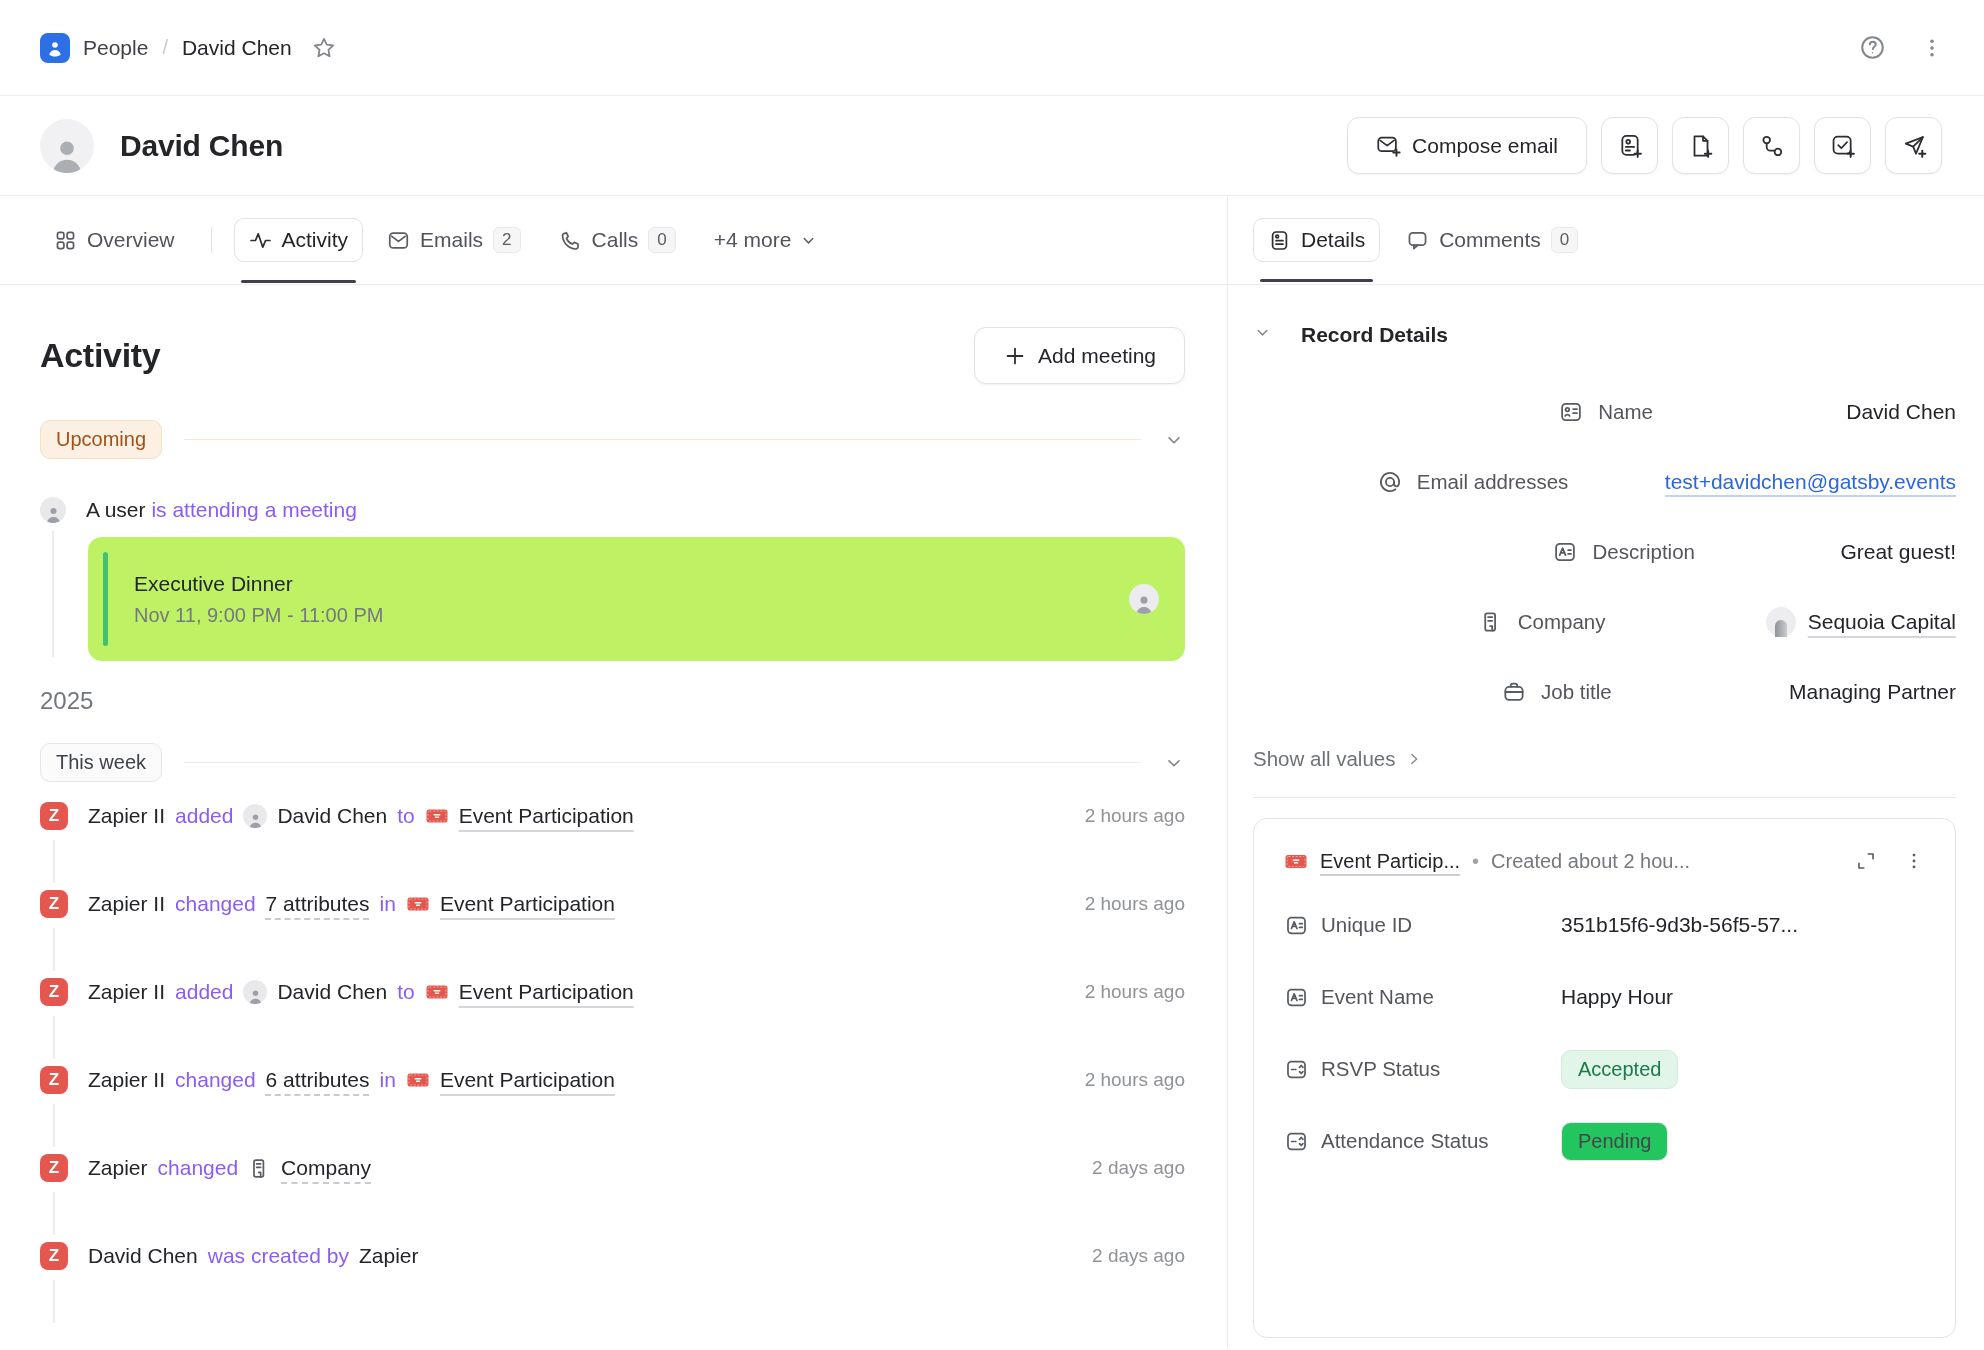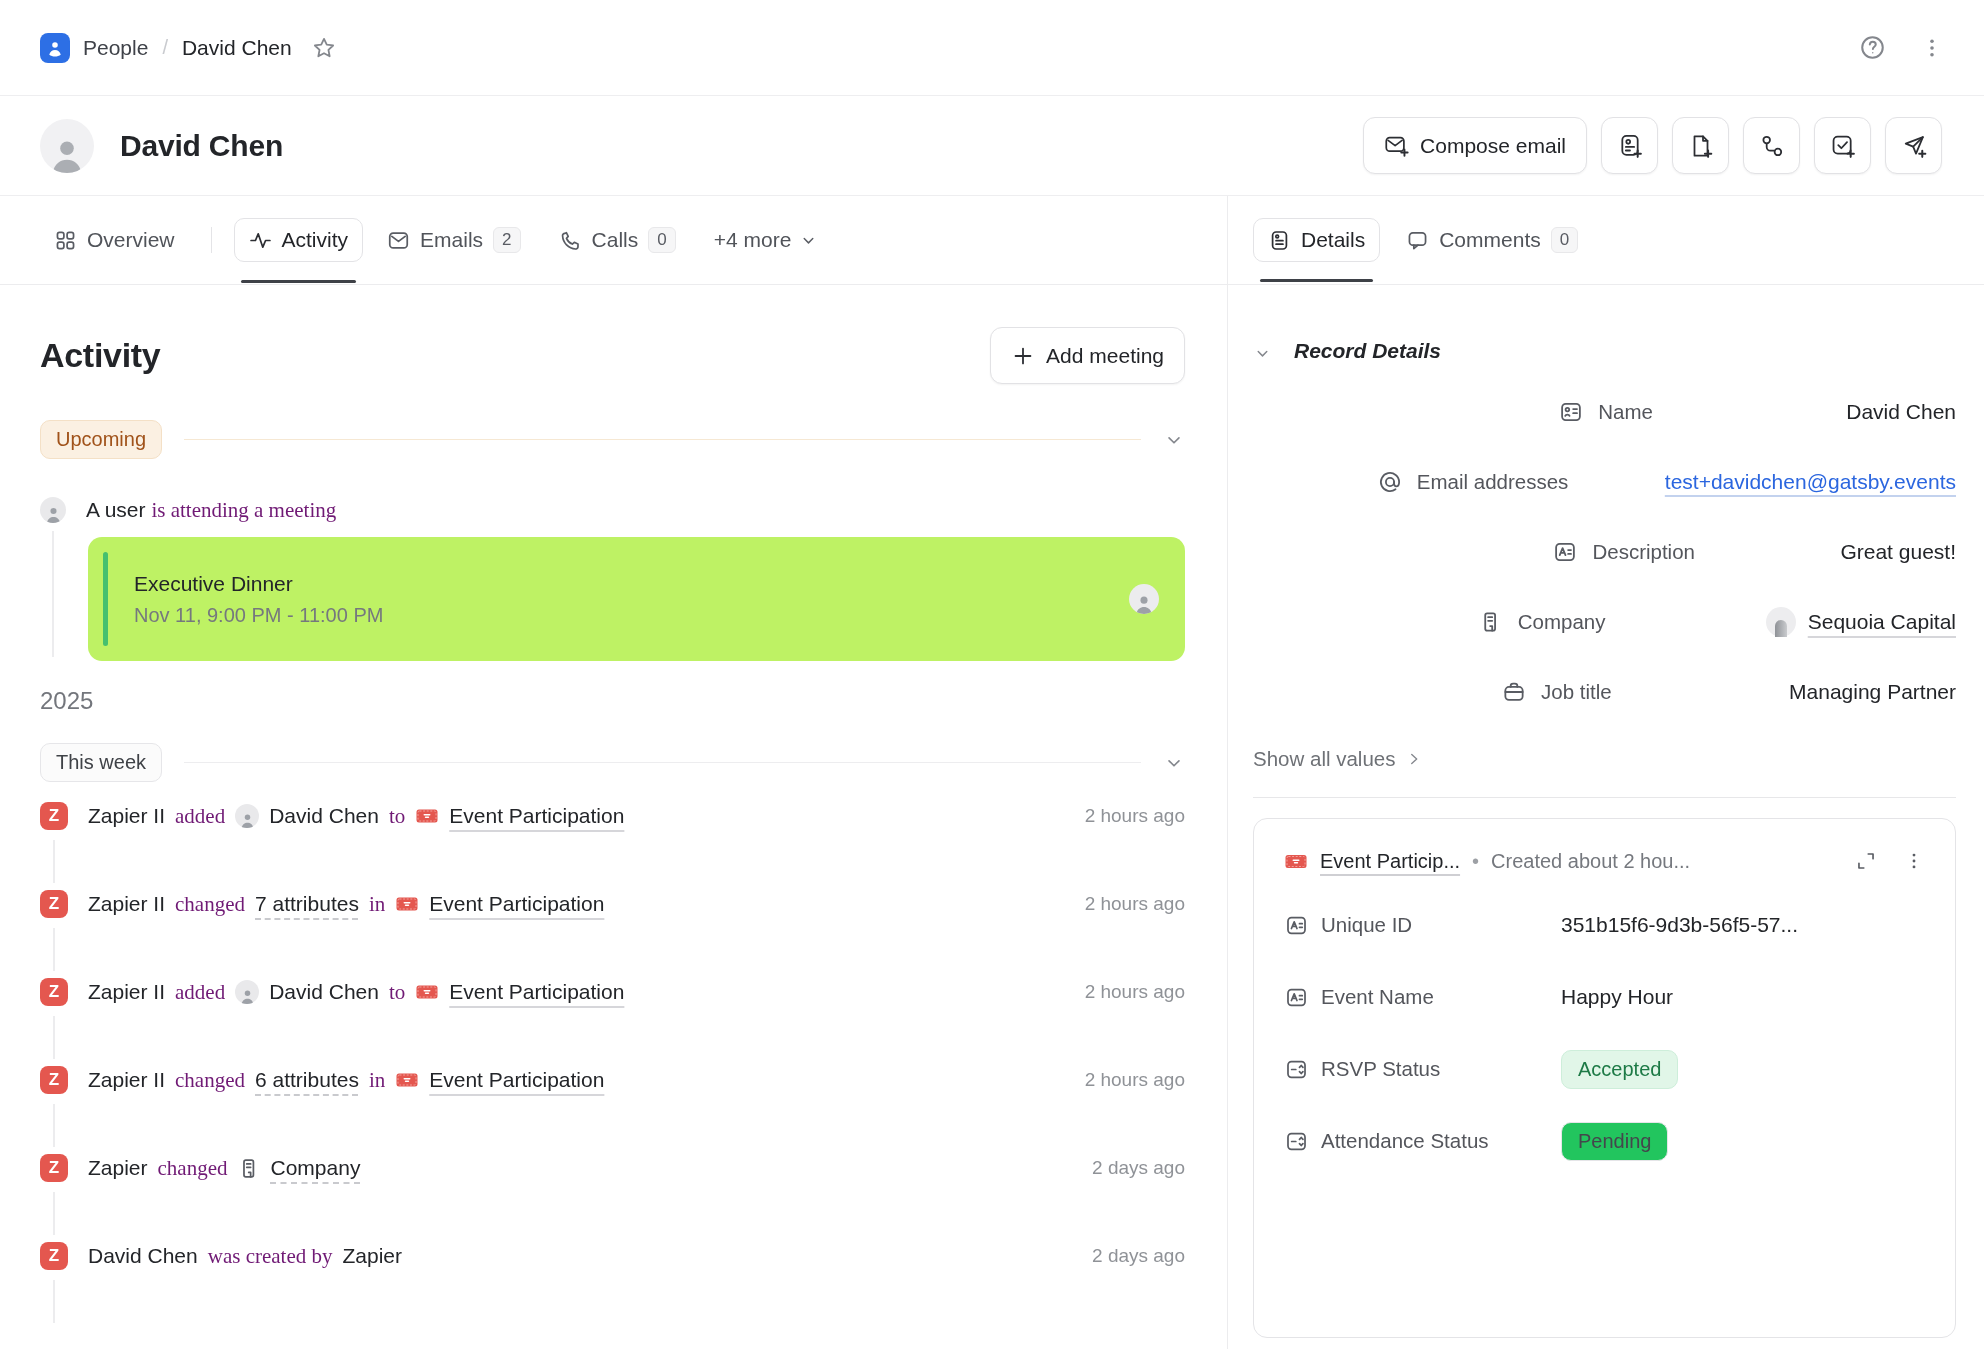--- a/index.html
+++ b/index.html
@@ -20,21 +20,21 @@
   .crumb-sep { margin:0 14px; color:#C9CBCF; font-size:20px; }
   .crumb-record { font-size:21px; color:#232529; font-weight:500; }
   .crumb-star { margin-left:20px; }
   .topbar-right { margin-left:auto; display:flex; align-items:center; gap:34px; }
 
   
   .rec-header { height:100px; display:flex; align-items:center; padding:0 42px 0 40px; border-bottom:1px solid #EEEEF0; }
   .rec-avatar { width:54px; height:54px; border-radius:50%; background:#F1F1F3; overflow:hidden; display:flex; align-items:flex-end; justify-content:center; margin-right:26px; }
   .rec-title { font-size:30px; font-weight:700; letter-spacing:-0.2px; }
   .rec-actions { margin-left:auto; display:flex; align-items:center; gap:14px; }
-  .btn { display:flex; align-items:center; gap:11px; height:57px; padding:0 20px; background:#fff;
+  .btn { display:flex; align-items:center; gap:11px; height:57px; padding:0 28px; background:#fff;
          border:1px solid #E2E2E5; border-radius:12px; box-shadow:0 1px 2px rgba(18,18,23,.05);
          font-size:21px; font-weight:500; color:#232529; cursor:pointer; }
   .icon-btn { width:57px; height:57px; padding:0; justify-content:center; }
 
   
   .tabs-row { height:89px; display:flex; border-bottom:1px solid #ECECEE; }
   .tabs-main { width:1228px; display:flex; align-items:center; padding:0 40px; border-right:1px solid #ECECEE; }
   .tabs-side { flex:1; display:flex; align-items:center; padding:0 25px; }
   .tab { position:relative; display:flex; align-items:center; gap:10px; padding:9px 14px; font-size:21px; color:#51545A; border-radius:10px; cursor:pointer; }
   .tab.active { border:1px solid #E3E3E6; color:#232529; font-weight:500; background:#fff; }
@@ -54,21 +54,21 @@
   .act-title { font-size:34px; font-weight:700; letter-spacing:-0.3px; }
   .divider-row { display:flex; align-items:center; margin-top:36px; }
   .badge-upcoming { font-size:20px; font-weight:500; color:#A0521A; background:#FBF0E2; border:1px solid #F4E0C6; border-radius:10px; padding:7px 15px; }
   .line-upcoming { flex:1; height:1.5px; background:#F6E8D3; margin:0 22px; }
   .badge-week { font-size:20px; font-weight:500; color:#3F4247; background:#FBFBFB; border:1px solid #E6E6E9; border-radius:10px; padding:7px 15px; }
   .line-week { flex:1; height:1.5px; background:#EDEDEF; margin:0 22px; }
 
   .attending { display:flex; align-items:center; gap:20px; margin-top:38px; font-size:21px; }
   .mini-avatar { width:26px; height:26px; border-radius:50%; background:#E9E9EB; overflow:hidden; display:flex; align-items:flex-end; justify-content:center; flex:none; }
   .t-dark { color:#232529; font-weight:500; }
-  .t-gray { color:#701a75;font-family:Liberation Serif, serif; }
+  .t-gray { color:#8b5cf6; }
 
   .meeting-wrap { position:relative; margin-top:14px; padding-left:48px; }
   .meeting-connector { position:absolute; left:12px; top:-6px; bottom:4px; width:1.5px; background:#ECECEE; }
   .meeting-card { position:relative; background:#bef264; border-radius:14px; height:124px; display:flex; align-items:center; padding:0 26px 0 46px; }
   .meeting-bar { position:absolute; left:15px; top:15px; bottom:15px; width:5px; border-radius:3px; background:#46C06E; }
   .meeting-title { font-size:21px; font-weight:500; color:#232529; }
   .meeting-time { font-size:20px; color:#75787E; margin-top:8px; }
   .meeting-avatar { margin-left:auto; width:30px; height:30px; border-radius:50%; background:#ECECEE; overflow:hidden; display:flex; align-items:flex-end; justify-content:center; }
 
   .year-label { margin-top:26px; font-size:24px; color:#73767C; }
@@ -78,21 +78,21 @@
   .feed-row::before { content:""; position:absolute; left:13px; top:38px; bottom:7px; width:1.5px; background:#ECECEE; }
   .feed-line { display:flex; align-items:center; gap:10px; font-size:21px; }
   .z-avatar { width:28px; height:28px; border-radius:8px; background:#E4574F; color:#fff; font-size:17px; font-weight:600;
               display:flex; align-items:center; justify-content:center; margin-right:10px; flex:none; }
   .inline-avatar { width:24px; height:24px; border-radius:50%; background:#E9E9EB; overflow:hidden; display:flex; align-items:flex-end; justify-content:center; flex:none; }
   .u-solid { text-decoration:underline; text-decoration-color:#D6D6DA; text-decoration-thickness:1.5px; text-underline-offset:7px; }
   .u-dash { text-decoration:underline dashed; text-decoration-color:#C9CACE; text-decoration-thickness:1.5px; text-underline-offset:7px; }
   .feed-time { margin-left:auto; font-size:19px; color:#8F9297; }
 
   
-  .section-head { display:flex; align-items:flex-end; gap:22px; height:40px;font-style:italic; }
+  .section-head { display:flex; align-items:flex-start; gap:29px; height:40px; }
   .section-title { font-size:21px; font-weight:600; color:#232529; }
   .section-action { margin-left:auto; display:flex; align-items:center; gap:10px; font-size:20px; color:#3F4247; cursor:pointer; }
 
   .detail-rows { margin-top:14px; }
   .detail-row { display:flex; align-items:center; height:70px;justify-content:flex-end; }
   .d-icon { width:24px; margin-right:15px; display:flex; justify-content:center; }
   .d-label { width:248px; font-size:20.5px; color:#54565C; }
   .d-value { font-size:21px; color:#232529; display:flex; align-items:center; gap:12px; }
   .link-blue { color:#2B66DF; text-decoration:underline; text-decoration-color:#C3D2EE; text-decoration-thickness:1.5px; text-underline-offset:6px; }
   .company-chip { display:flex; align-items:center; gap:12px; }

